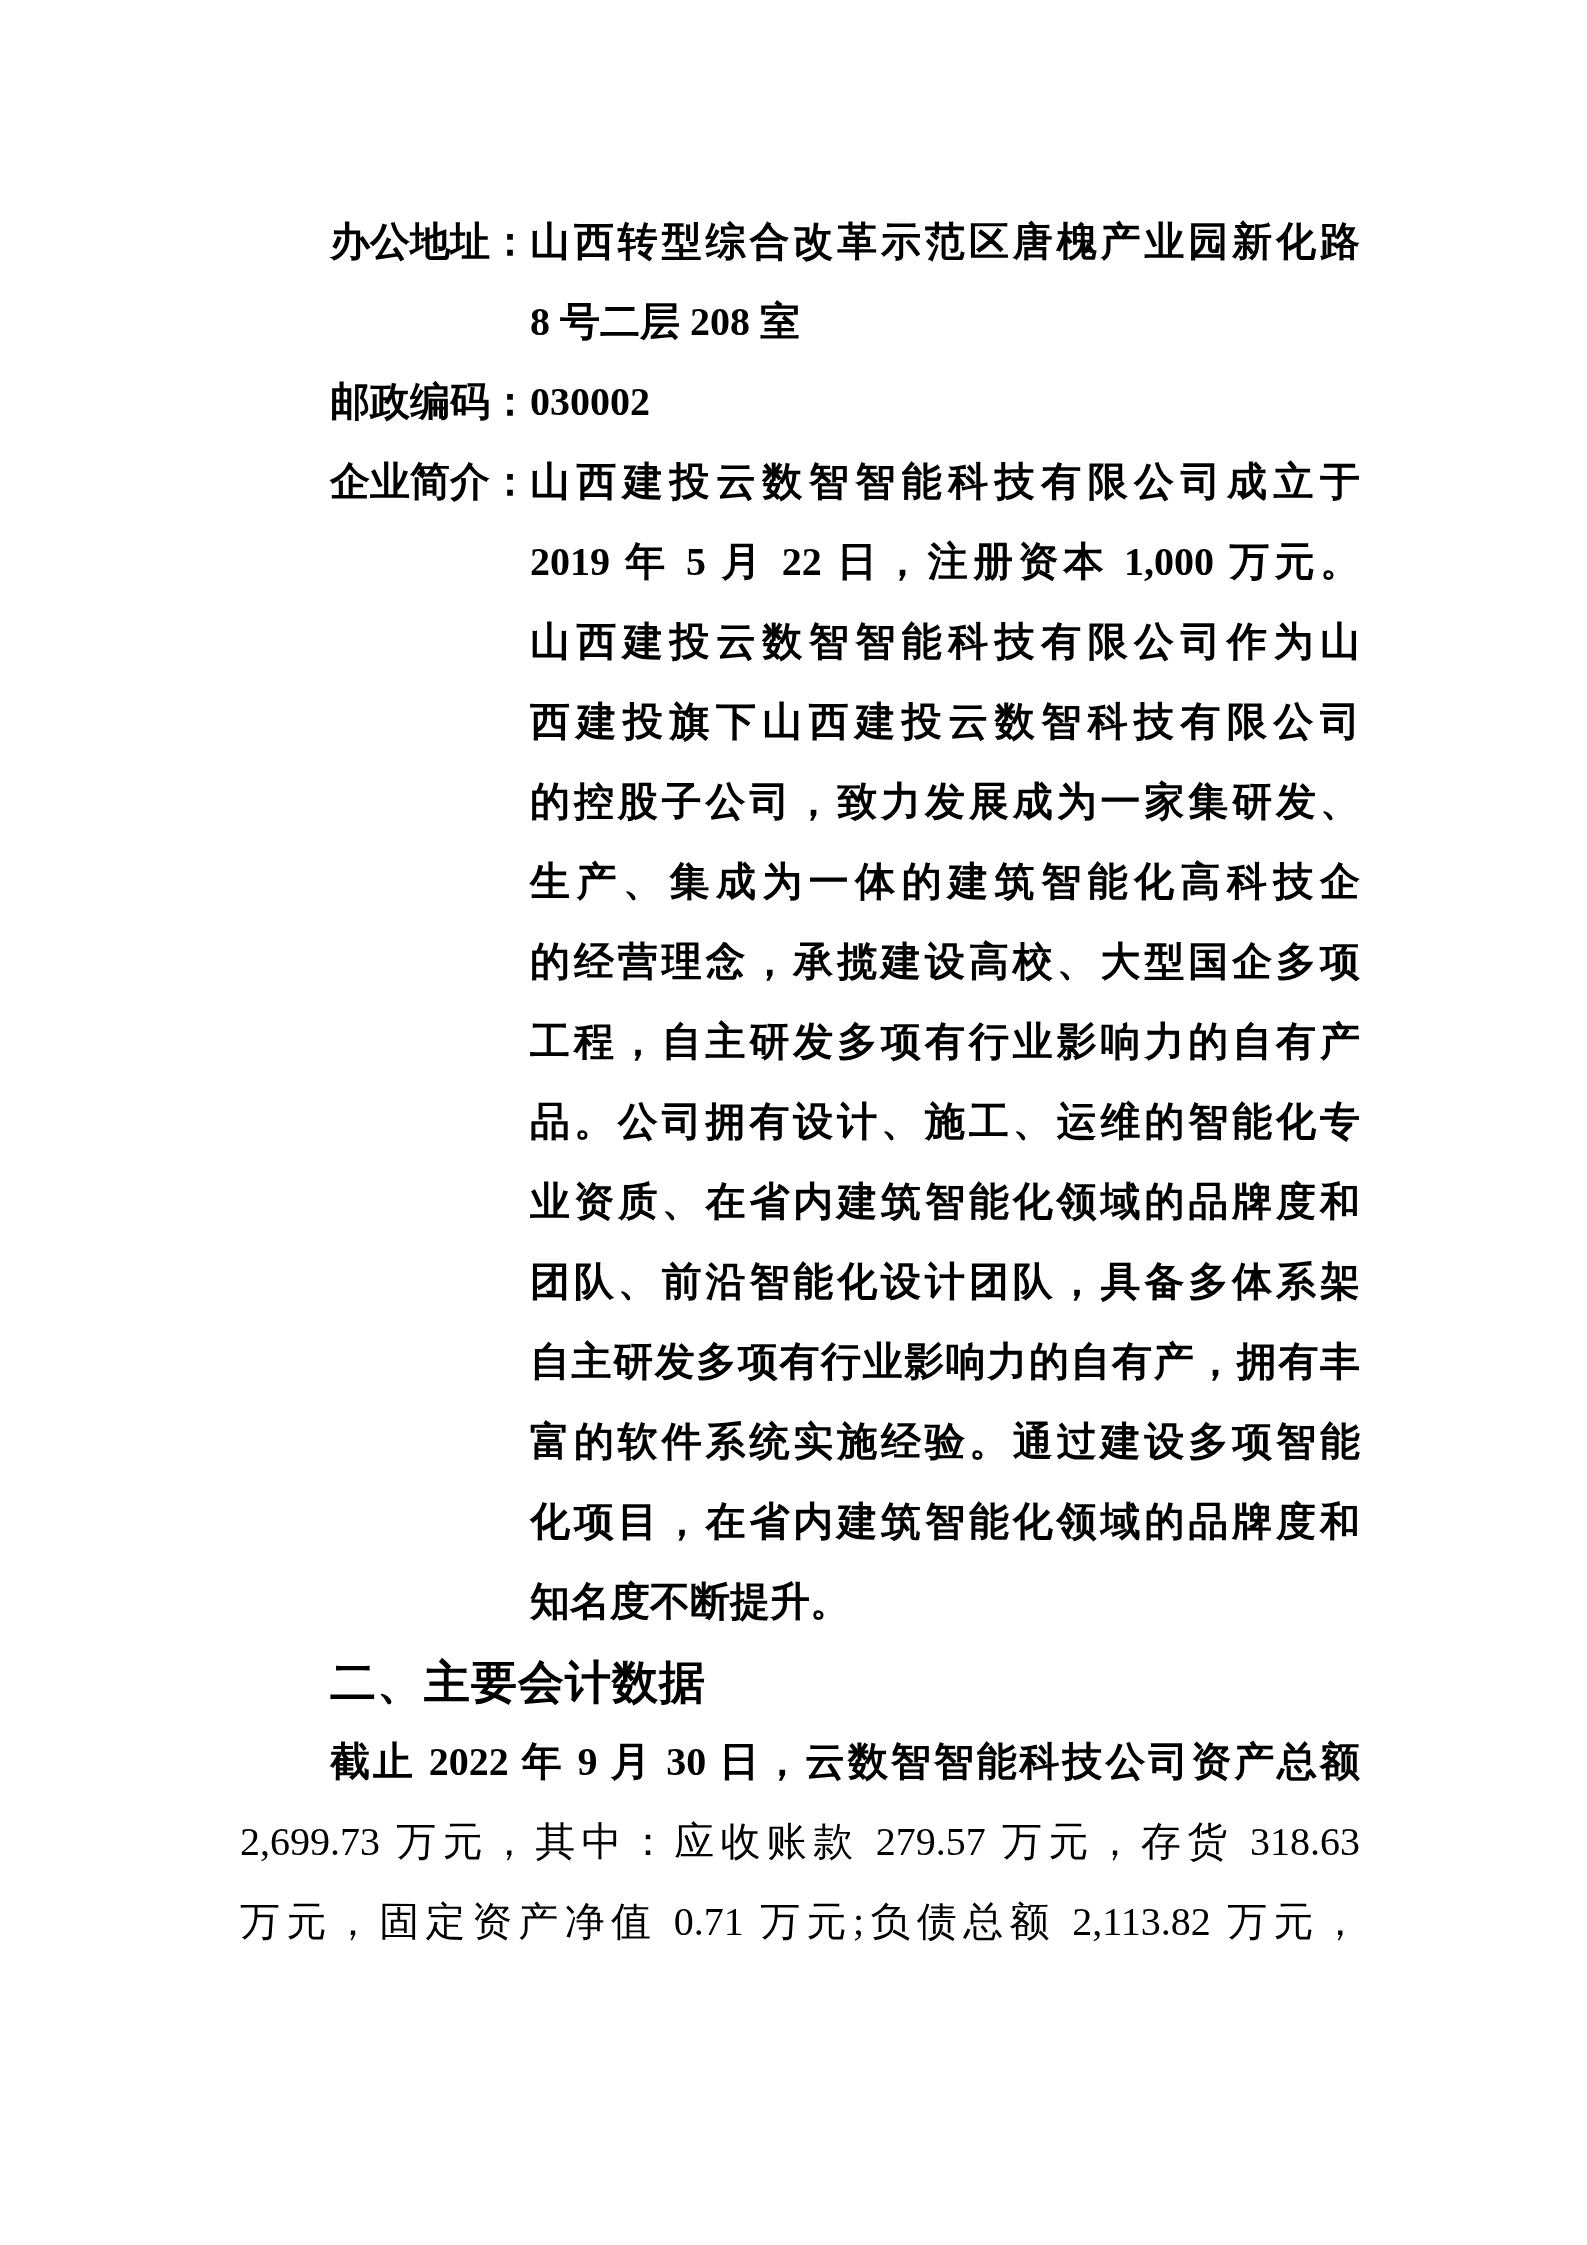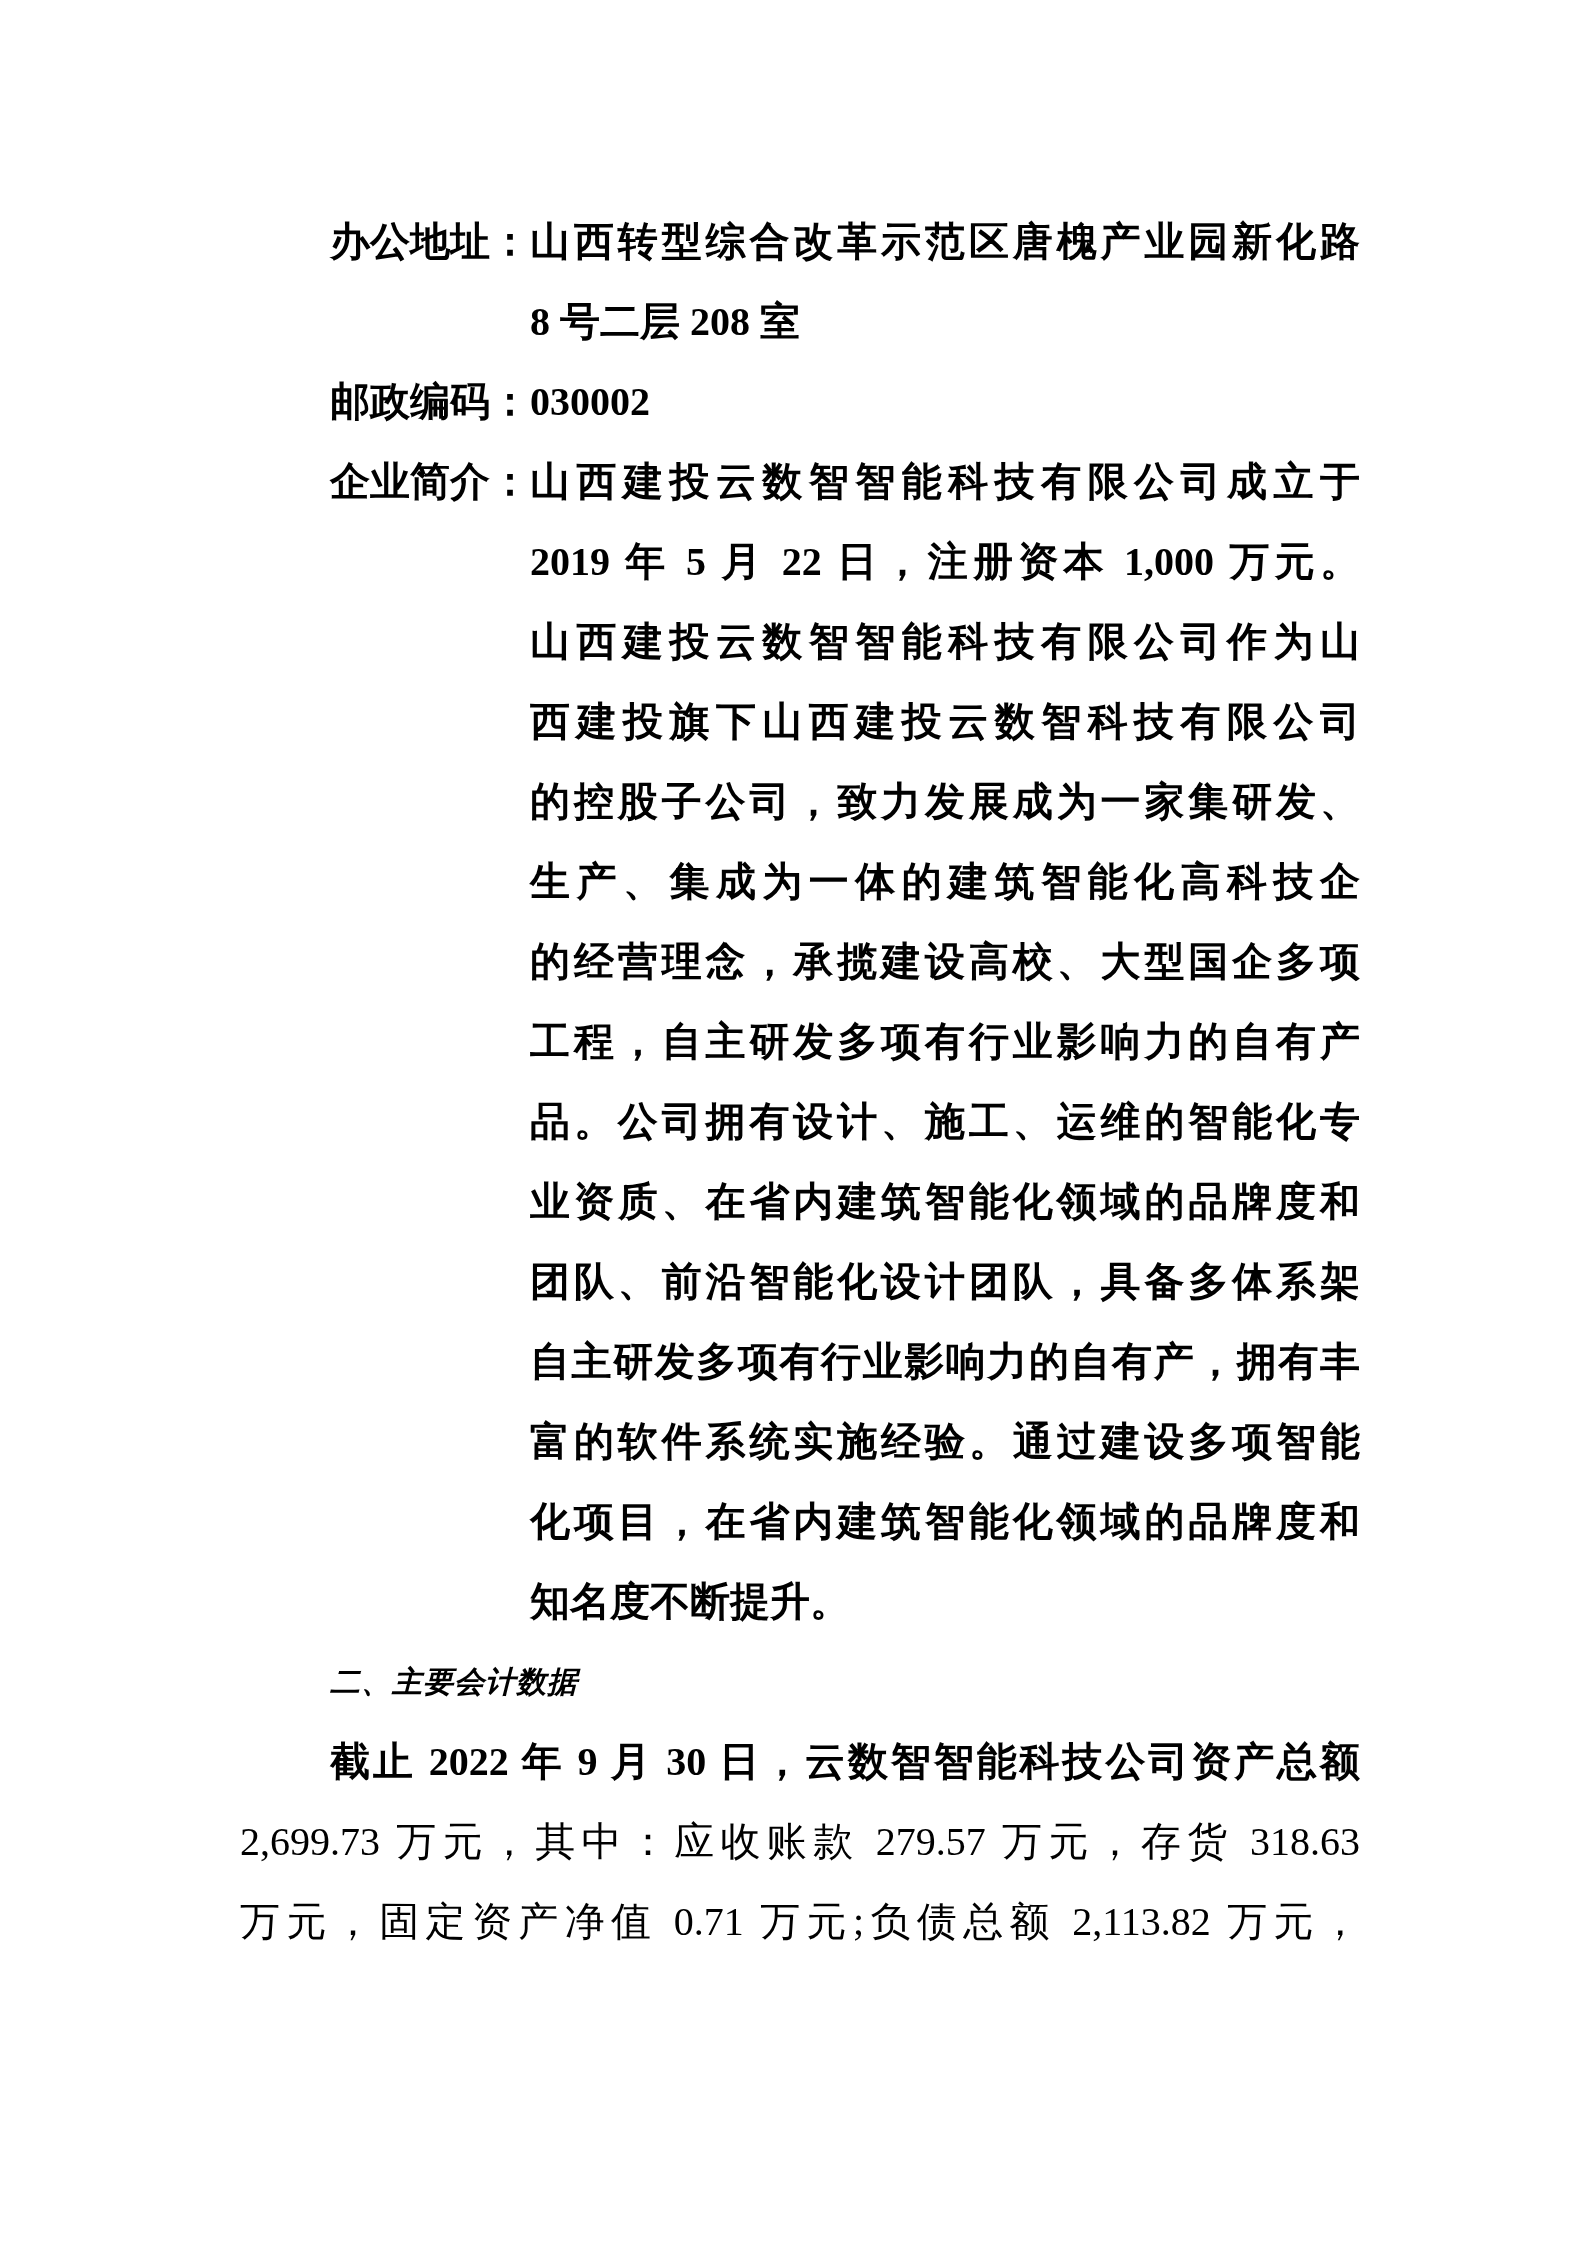--- a/index.html
+++ b/index.html
@@ -49,23 +49,22 @@
     text-align: justify;
     text-align-last: justify;
   }
   .heading {
     margin: 0;
     height: 80px;
     line-height: 80px;
     padding-left: 90px;
     font-family: "Liberation Sans", "DejaVu Sans", sans-serif;
     font-weight: 700;
-    font-size: 30px;
+    font-size: 46px;
     letter-spacing: 1px;
-    font-style: italic;
   }
   .para .indent {
     padding-left: 90px;
     font-weight: bold;
   }
 </style>
 </head>
 <body>
 
 <div class="page">

